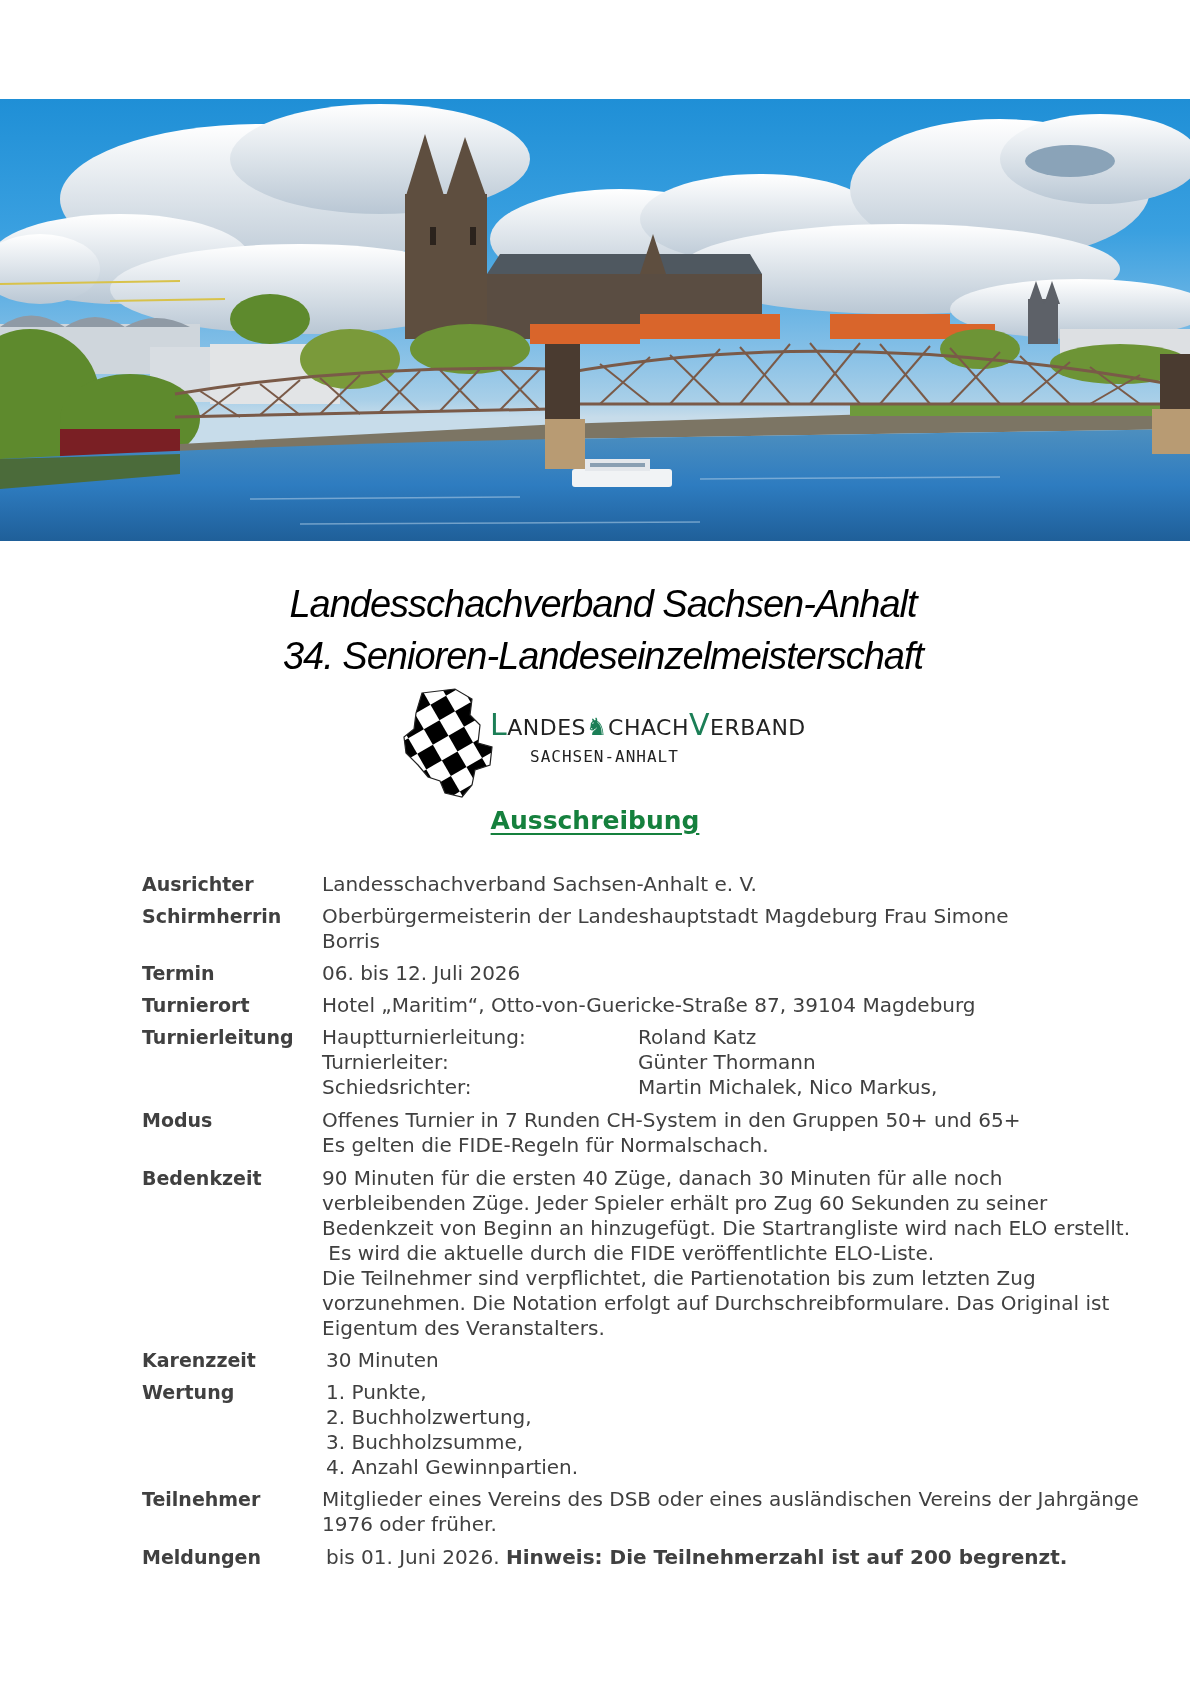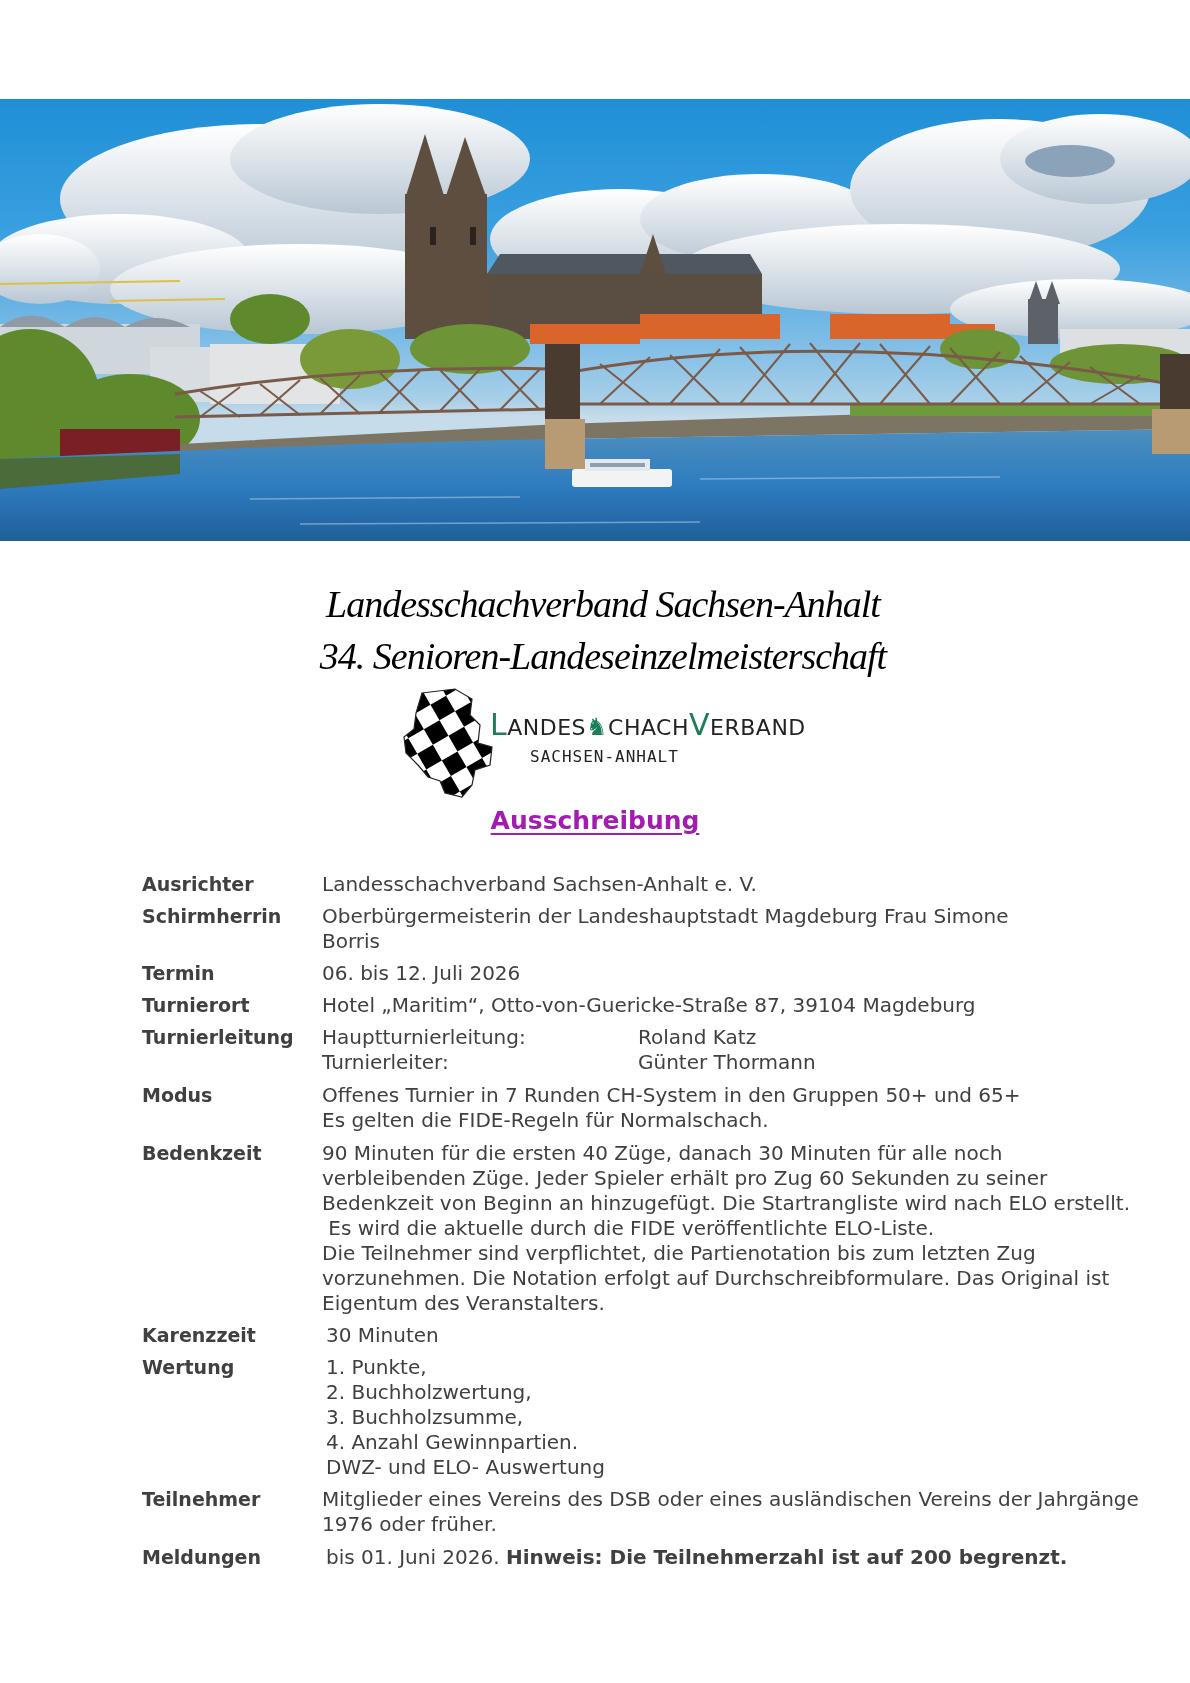--- a/index.html
+++ b/index.html
@@ -12,21 +12,21 @@
     overflow: hidden;
     background: linear-gradient(180deg, #1f8fd6 0%, #3aa0e0 30%, #7fbde6 55%, #a8cfe8 68%, #c7dcea 72%);
   }
   .hero svg { position: absolute; left: 0; top: 0; width: 1190px; height: 442px; }
 
   
   .title-block {
     position: absolute; left: 0; top: 578px; width: 1190px; text-align: center;
   }
   .title-line {
-    font-family: Liberation Serif, serif; font-size: 38px; line-height: 52px;
+    font-family: Liberation Sans, sans-serif; font-size: 38px; line-height: 52px;
     color: #000; letter-spacing: -1px; font-style: italic; margin-left: 16px;
   }
 
   
   .logo { position: absolute; left: 400px; top: 685px; width: 400px; height: 115px; }
   .logo-map { position: absolute; left: 0; top: 0; width: 96px; height: 115px; }
   .logo-text-1 {
     position: absolute; left: 90px; top: 22px; width: 300px; text-align: left;
     font-family: "DejaVu Sans", sans-serif; font-size: 22px; color: #222; letter-spacing: 0.5px;
   }
@@ -35,21 +35,21 @@
   .logo-piece { color: #1b7e56; font-size: 24px; }
   .logo-text-2 {
     position: absolute; left: 130px; top: 62px;
     font-family: "DejaVu Sans Mono", monospace; font-size: 16px; color: #222; letter-spacing: 1px;
   }
 
   
   .heading {
     position: absolute; left: 0; top: 806px; width: 1190px; text-align: center;
     font-family: "DejaVu Sans", sans-serif; font-weight: bold; font-size: 25px;
-    text-decoration: underline; text-underline-offset: 4px; color: #a21caf;
+    text-decoration: underline; text-underline-offset: 4px; color: #15803d;
   }
 
   
   .info { position: absolute; left: 142px; top: 872px; width: 930px;
     font-family: "DejaVu Sans", sans-serif; font-size: 18px; color: #404040; }
   .row { display: flex; }
   .row .label { width: 180px; flex: none; font-weight: bold; font-size: 19px; line-height: 25px; }
   .row .value { flex: 1; line-height: 25px; font-size: 20px; }
   .row .value .line { display: block; white-space: nowrap; }
   .gap-s { margin-bottom: 7px; }
@@ -282,20 +282,24 @@
     <div class="label">Turnierleitung</div>
     <div class="value sub-table">
       <div class="srow">
         <span class="role">Hauptturnierleitung:</span>
         <span>Roland Katz</span>
       </div>
       <div class="srow">
         <span class="role">Turnierleiter:</span>
         <span>Günter Thormann</span>
       </div>
+      <div class="srow">
+        <span class="role">Schiedsrichter:</span>
+        <span>Martin Michalek, Nico Markus,</span>
+      </div>
     </div>
   </div>
 
   <div class="row gap-m">
     <div class="label">Modus</div>
     <div class="value">
       <span class="line">Offenes Turnier in 7 Runden CH-System in den Gruppen 50+ und 65+</span>
       <span class="line">Es gelten die FIDE-Regeln für Normalschach.</span>
     </div>
   </div>
@@ -318,21 +322,20 @@
     <div class="value indent">30 Minuten</div>
   </div>
 
   <div class="row gap-s">
     <div class="label">Wertung</div>
     <div class="value indent">
       <span class="line">1. Punkte,</span>
       <span class="line">2. Buchholzwertung,</span>
       <span class="line">3. Buchholzsumme,</span>
       <span class="line">4. Anzahl Gewinnpartien.</span>
-      <span class="line">DWZ- und ELO- Auswertung</span>
     </div>
   </div>
 
   <div class="row gap-m">
     <div class="label">Teilnehmer</div>
     <div class="value">
       <span class="line">Mitglieder eines Vereins des DSB oder eines ausländischen Vereins der Jahrgänge</span>
       <span class="line">1976 oder früher.</span>
     </div>
   </div>

